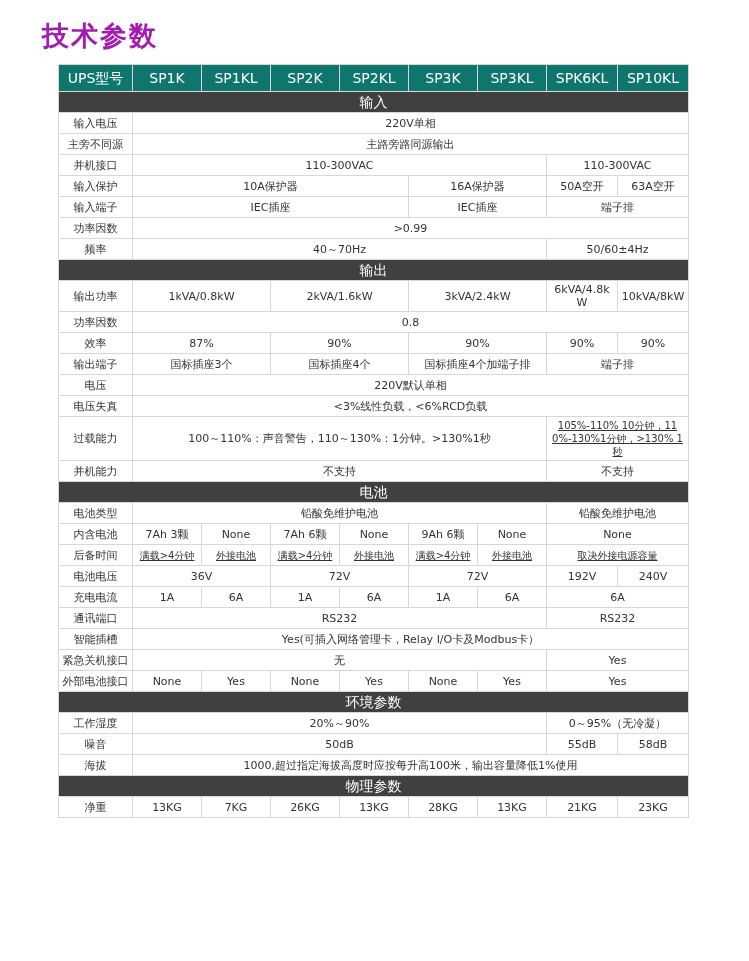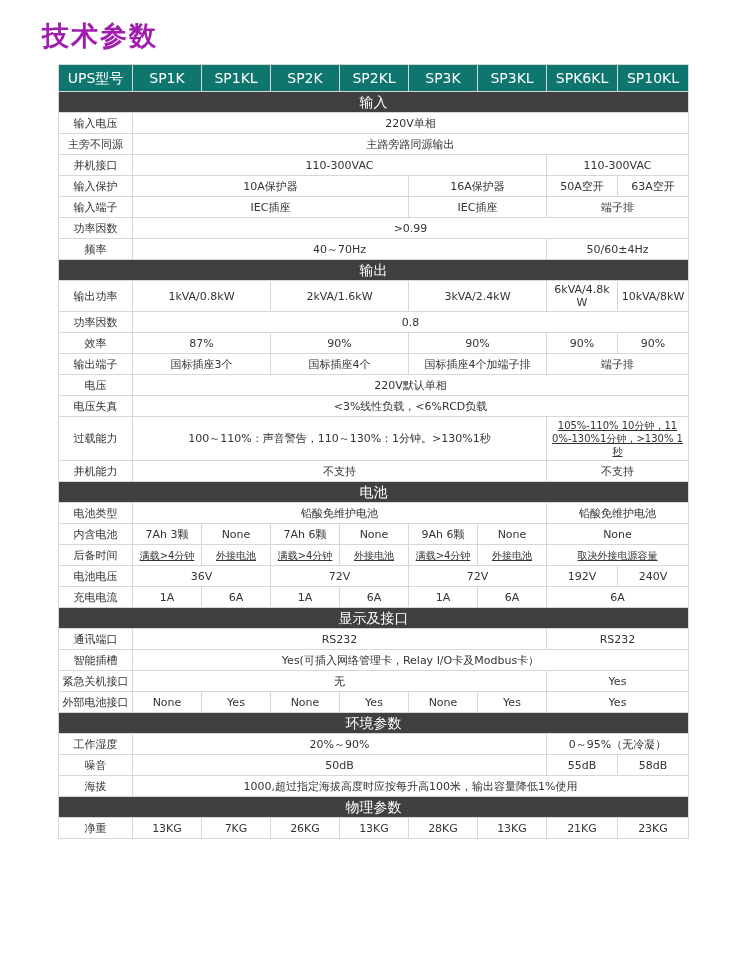--- a/index.html
+++ b/index.html
@@ -222,23 +222,20 @@
         <td class="lbl">充电电流</td>
         <td>1A</td>
         <td>6A</td>
         <td>1A</td>
         <td>6A</td>
         <td>1A</td>
         <td>6A</td>
         <td colspan="2">6A</td>
       </tr>
 
-      <tr class="section">
-        <td colspan="9">显示及接口</td>
-      </tr>
       <tr>
         <td class="lbl">通讯端口</td>
         <td colspan="6">RS232</td>
         <td colspan="2">RS232</td>
       </tr>
       <tr>
         <td class="lbl">智能插槽</td>
         <td colspan="8">Yes(可插入网络管理卡，Relay I/O卡及Modbus卡）</td>
       </tr>
       <tr>

